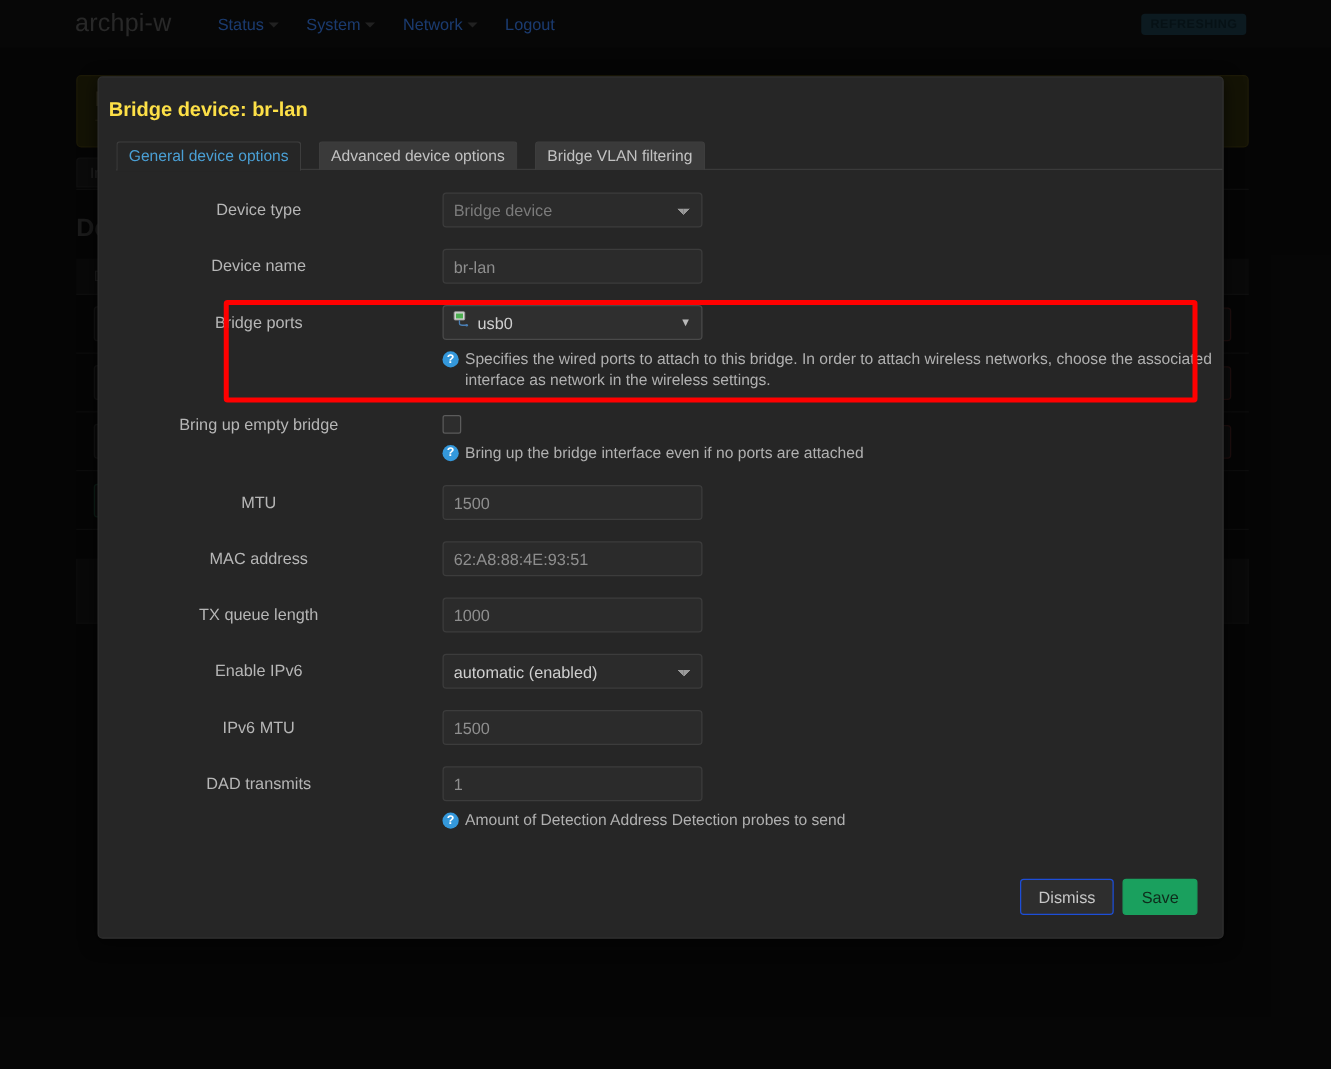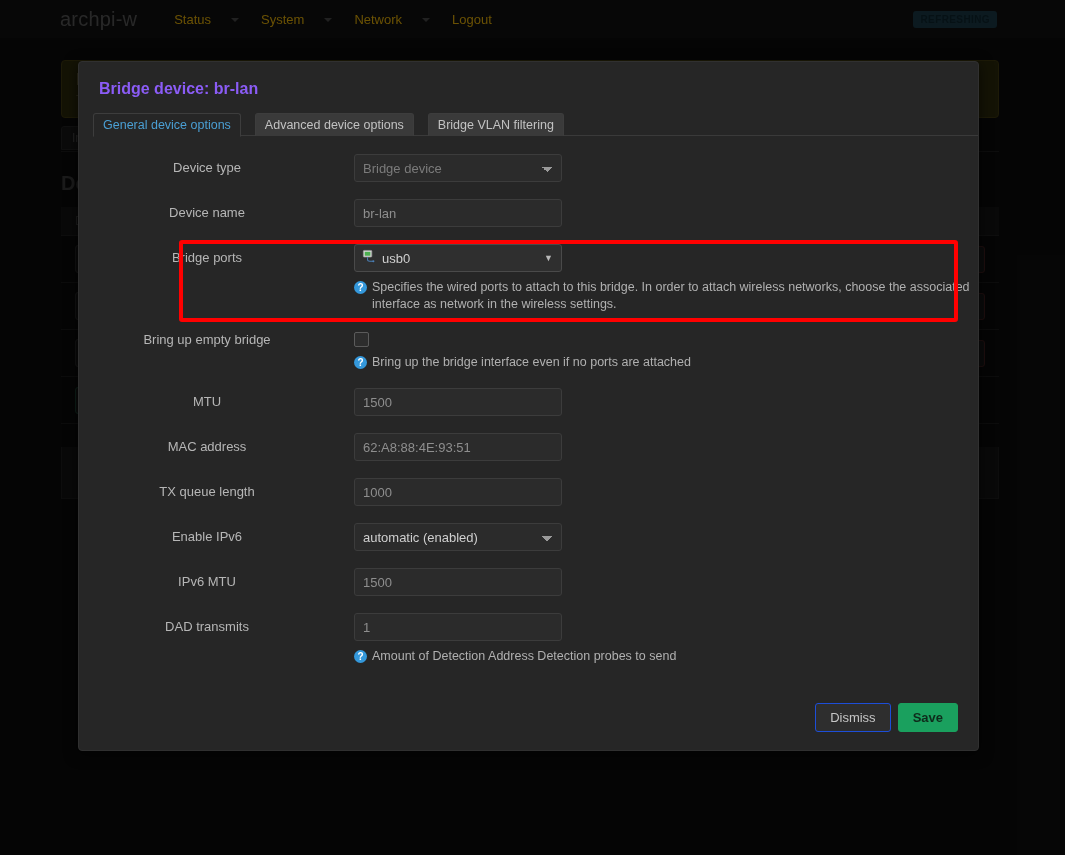--- a/index.html
+++ b/index.html
@@ -37,25 +37,25 @@
     letter-spacing: 0.2px;
   }
   .nav-links {
     display: flex;
     align-items: center;
     margin-left: 26px;
     gap: 0px;
   }
   .nav-link {
     font-size: 13px;
-    color: #eab308;
+    color: #3b82f6;
     padding: 4px 11px;
     display: flex;
     align-items: center;
-    gap: 20px;
+    gap: 4px;
     cursor: pointer;
   }
   .caret {
     width: 0; height: 0;
     border-left: 4px solid transparent;
     border-right: 4px solid transparent;
     border-top: 4px solid #4a4a4a;
     display: inline-block;
     margin-top: 2px;
   }
@@ -220,22 +220,22 @@
     height: 690px;
     background: #262626;
     border: 1px solid #303030;
     border-radius: 4px;
     box-shadow: 0 3px 14px rgba(0,0,0,0.6);
     overflow: hidden;
   }
   .modal-title {
     font-size: 16px;
     font-weight: bold;
-    color: #8b5cf6;
-    padding: 18px 20px 0 20px;
+    color: #fde047;
+    padding: 18px 20px 0 8px;
   }
 
   
   .tabs {
     margin: 14px 0 0 14px;
     display: flex;
     align-items: flex-end;
     position: relative;
     height: 24px;
   }
@@ -415,21 +415,21 @@
     cursor: pointer;
     border: 1px solid #1d4ed8;
     background: #2e2e2e;
     color: #c6c6c6;
     font-family: "Liberation Sans", sans-serif;
   }
   .btn.save {
     background: #1aa05e;
     border-color: #1aa05e;
     color: #0e2b1b;
-    font-weight: bold;
+    font-weight: normal;
   }
 </style>
 </head>
 <body>
 
 <div id="page-root">
 
   <div class="navbar">
     <div class="nav-brand">archpi-w</div>
     <div class="nav-links">

